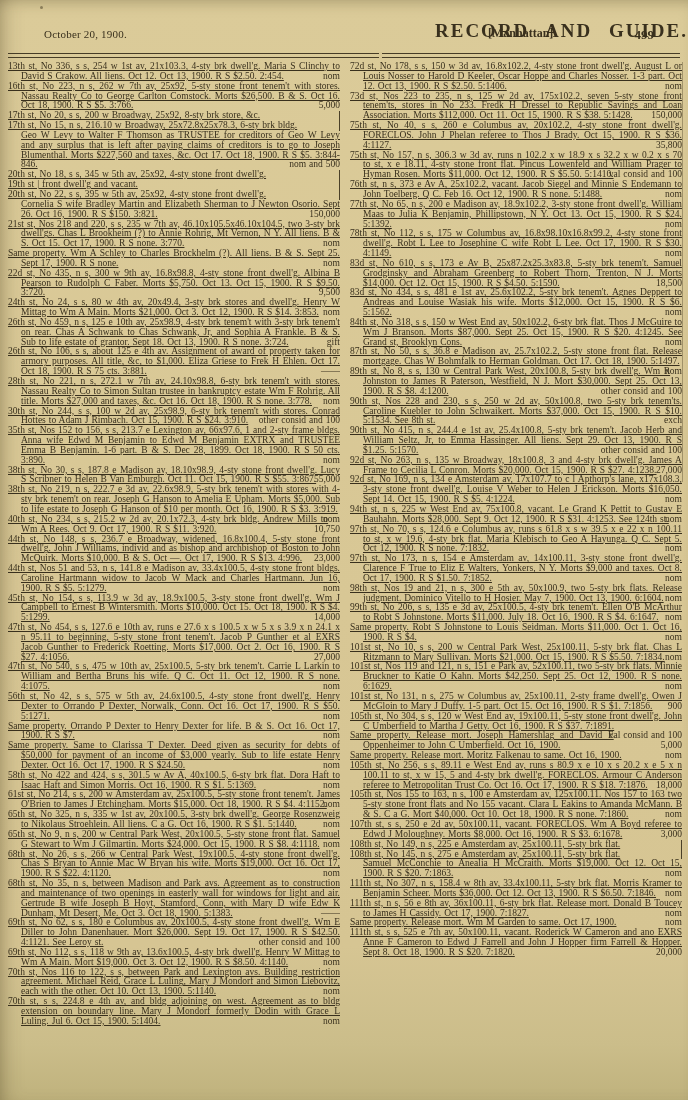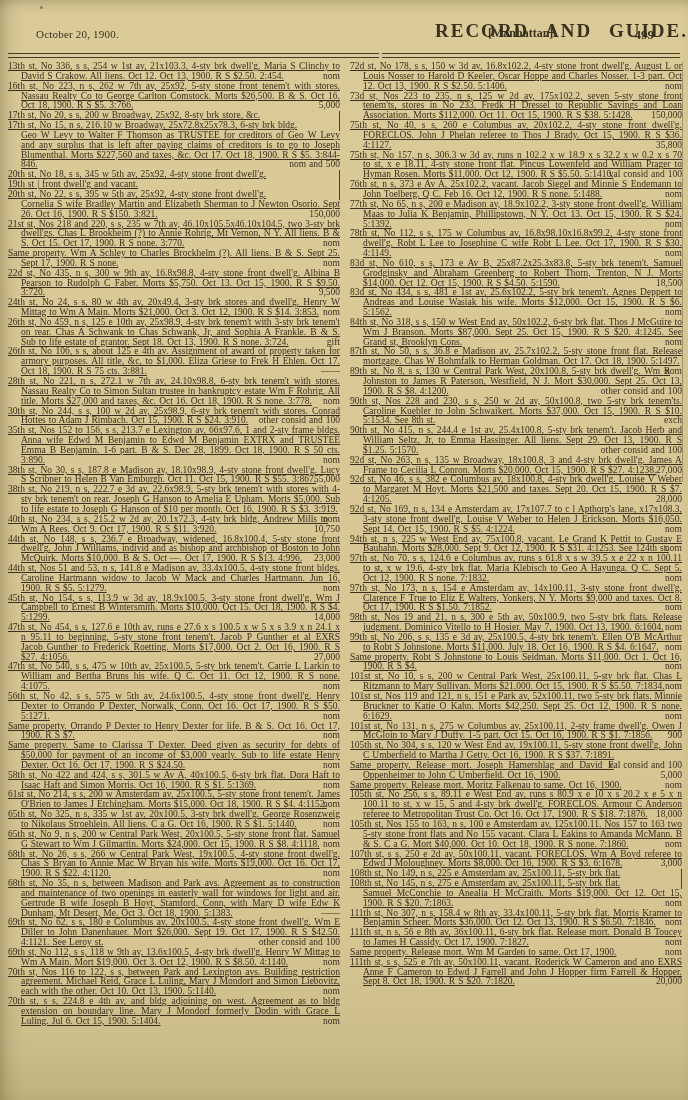--- a/index.html
+++ b/index.html
@@ -6,21 +6,21 @@
   body{background:#9e946f;}
   .sheet{
     position:relative;width:688px;height:1100px;overflow:hidden;
     background:linear-gradient(180deg,#dbcb99 0%,#d8c795 55%,#d6c593 86%,#cbbd8a 95%,#bfb27d 100%);
     box-shadow:inset 14px 0 22px -14px rgba(70,60,30,.45), inset 0 10px 18px -12px rgba(70,60,30,.4);
     font-family:"Liberation Serif","DejaVu Serif",serif;
     color:#39301d;
   }
   
   .hdr{position:absolute;top:20px;left:0;width:100%;height:30px;}
-  .hdr-date{position:absolute;left:36px;top:8px;font-size:11px;letter-spacing:.2px;}
+  .hdr-date{position:absolute;left:44px;top:8px;font-size:11px;letter-spacing:.2px;}
   .hdr-title{position:absolute;left:0;right:0;top:0;margin:0;text-align:right;
     font-size:19px;font-weight:bold;letter-spacing:2px;word-spacing:10px;}
   .hdr-section{position:absolute;left:488px;top:6px;font-size:12px;font-weight:bold;}
   .hdr-page{position:absolute;right:34px;top:7px;font-size:13px;font-weight:bold;}
   .rule{position:absolute;top:53px;left:8px;width:672px;height:3px;
     border-top:1.6px solid #463c26;border-bottom:1.2px solid #463c26;}
   .rule:after{content:"";position:absolute;left:371px;top:-2px;width:3px;height:7px;background:#d8c795;}
   
   .cols{position:absolute;top:62px;left:8px;width:674px;height:1020px;display:flex;gap:10px;overflow:hidden;}
   .col{width:332px;overflow:hidden;text-decoration:underline;}
@@ -103,21 +103,20 @@
         <p class="rec"><span class="rt">77th st, No 65, n s, 200 e Madison av, 18.9x102.2, 3-sty stone front dwell'g. William Maas to Julia K Benjamin, Phillipstown, N Y. Oct 13. Oct 15, 1900. R S $24. 5:1392.</span><span class="amt">nom</span></p>
         <p class="rec"><span class="rt">78th st, No 112, s s, 175 w Columbus av, 16.8x98.10x16.8x99.2, 4-sty stone front dwell'g. Robt L Lee to Josephine C wife Robt L Lee. Oct 17, 1900. R S $30. 4:1149.</span><span class="amt">nom</span></p>
         <p class="rec"><span class="rt">83d st, No 610, s s, 173 e Av B, 25x87.2x25.3x83.8, 5-sty brk tenem't. Samuel Grodginsky and Abraham Greenberg to Robert Thorn, Trenton, N J. Morts $14,000. Oct 12. Oct 15, 1900. R S $4.50. 5:1590.</span><span class="amt">18,500</span></p>
         <p class="rec"><span class="rt">83d st, No 434, s s, 481 e 1st av, 25.6x102.2, 5-sty brk tenem't. Agnes Deppert to Andreas and Louise Wasiak his wife. Morts $12,000. Oct 15, 1900. R S $6. 5:1562.</span><span class="amt">nom</span></p>
         <p class="rec"><span class="rt">84th st, No 318, s s, 150 w West End av, 50x102.2, 6-sty brk flat. Thos J McGuire to Wm J Branson. Morts $87,000. Sept 25. Oct 15, 1900. R S $20. 4:1245. See Grand st, Brooklyn Cons.</span><span class="amt">nom</span></p>
         <p class="rec"><span class="rt">87th st, No 50, s s, 36.8 e Madison av, 25.7x102.2, 5-sty stone front flat. Release mortgage. Chas W Bohmfalk to Herman Goldman. Oct 17. Oct 18, 1900. 5:1497.</span><span class="amt">nom</span></p>
         <p class="rec"><span class="rt">89th st, No 8, s s, 130 w Central Park West, 20x100.8, 5-sty brk dwell'g. Wm R Johnston to James R Paterson, Westfield, N J. Mort $30,000. Sept 25. Oct 13, 1900. R S $8. 4:1200.</span><span class="amt">other consid and 100</span></p>
         <p class="rec"><span class="rt">90th st, Nos 228 and 230, s s, 250 w 2d av, 50x100.8, two 5-sty brk tenem'ts. Caroline Kuebler to John Schwaikert. Morts $37,000. Oct 15, 1900. R S $10. 5:1534. See 8th st.</span><span class="amt">exch</span></p>
         <p class="rec"><span class="rt">90th st, No 415, n s, 244.4 e 1st av, 25.4x100.8, 5-sty brk tenem't. Jacob Herb and William Seltz, Jr, to Emma Hassinger. All liens. Sept 29. Oct 13, 1900. R S $1.25. 5:1570.</span><span class="amt">other consid and 100</span></p>
         <p class="rec"><span class="rt">92d st, No 263, n s, 135 w Broadway, 18x100.8, 3 and 4-sty brk dwell'g. James A Frame to Cecilia L Conron. Morts $20,000. Oct 15, 1900. R S $27. 4:1238.</span><span class="amt">27,000</span></p>
-        <p class="rec"><span class="rt">92d st, No 46, s s, 382 e Columbus av, 18x100.8, 4-sty brk dwell'g. Louise V Weber to Margaret M Hoyt. Morts $21,500 and taxes. Sept 20. Oct 15, 1900. R S $7. 4:1205.</span><span class="amt">28,000</span></p>
         <p class="rec"><span class="rt">92d st, No 169, n s, 134 e Amsterdam av, 17x107.7 to c l Apthorp's lane, x17x108.3, 3-sty stone front dwell'g. Louise V Weber to Helen J Erickson. Morts $16,050. Sept 14. Oct 15, 1900. R S $5. 4:1224.</span><span class="amt">nom</span></p>
         <p class="rec"><span class="rt">94th st, n s, 225 w West End av, 75x100.8, vacant. Le Grand K Pettit to Gustav E Bauhahn. Morts $28,000. Sept 9. Oct 12, 1900. R S $31. 4:1253. See 124th st.</span><span class="amt">nom</span></p>
         <p class="rec"><span class="rt">97th st, No 70, s s, 124.6 e Columbus av, runs s 61.8 x s w 39.5 x e 22 x n 100.11 to st, x w 19.6, 4-sty brk flat. Maria Klebisch to Geo A Hayunga. Q C. Sept 5. Oct 12, 1900. R S none. 7:1832.</span><span class="amt">nom</span></p>
         <p class="rec"><span class="rt">97th st, No 173, n s, 154 e Amsterdam av, 14x100.11, 3-sty stone front dwell'g. Clarence F True to Eliz E Walters, Yonkers, N Y. Morts $9,000 and taxes. Oct 8. Oct 17, 1900. R S $1.50. 7:1852.</span><span class="amt">nom</span></p>
         <p class="rec"><span class="rt">98th st, Nos 19 and 21, n s, 300 e 5th av, 50x100.9, two 5-sty brk flats. Release judgment. Dominico Vitello to H Hosier. May 7, 1900. Oct 13, 1900. 6:1604.</span><span class="amt">nom</span></p>
         <p class="rec"><span class="rt">99th st, No 206, s s, 135 e 3d av, 25x100.5, 4-sty brk tenem't. Ellen O'B McArthur to Robt S Johnstone. Morts $11,000. July 18. Oct 16, 1900. R S $4. 6:1647.</span><span class="amt">nom</span></p>
         <p class="rec"><span class="rt">Same property. Robt S Johnstone to Louis Seidman. Morts $11,000. Oct 1. Oct 16, 1900. R S $4.</span><span class="amt">nom</span></p>
         <p class="rec"><span class="rt">101st st, No 10, s s, 200 w Central Park West, 25x100.11, 5-sty brk flat. Chas L Ritzmann to Mary Sullivan. Morts $21,000. Oct 15, 1900. R S $5.50. 7:1834.</span><span class="amt">nom</span></p>
         <p class="rec"><span class="rt">101st st, Nos 119 and 121, n s, 151 e Park av, 52x100.11, two 5-sty brk flats. Minnie Bruckner to Katie O Kahn. Morts $42,250. Sept 25. Oct 12, 1900. R S none. 6:1629.</span><span class="amt">nom</span></p>
         <p class="rec"><span class="rt">101st st, No 131, n s, 275 w Columbus av, 25x100.11, 2-sty frame dwell'g. Owen J McGloin to Mary J Duffy. 1-5 part. Oct 15. Oct 16, 1900. R S $1. 7:1856.</span><span class="amt">900</span></p>

